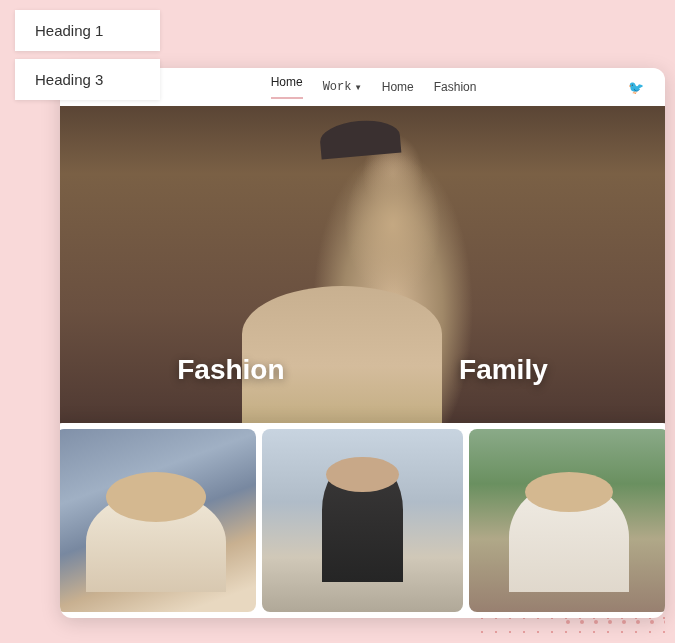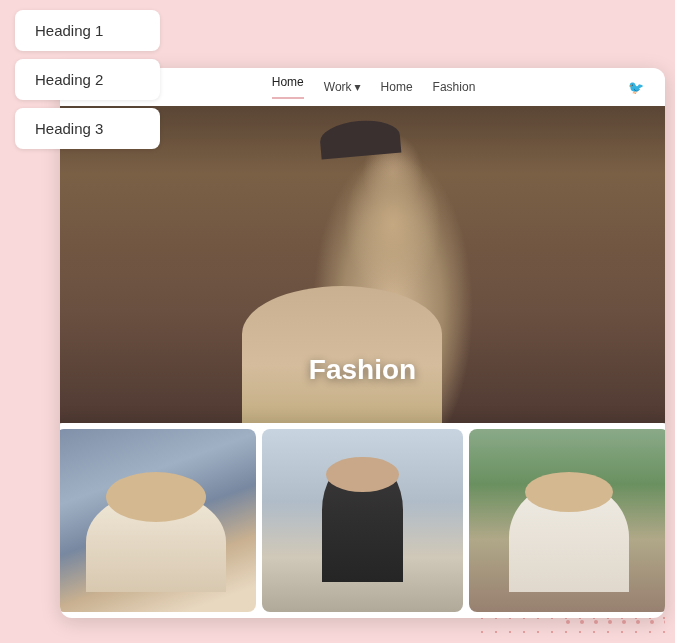--- a/index.html
+++ b/index.html
@@ -31,21 +31,21 @@
       left: 15px;
       top: 10px;
       z-index: 10;
       display: flex;
       flex-direction: column;
       gap: 8px;
     }
 
     .heading-item {
       background: white;
-      border-radius: 8px;
+      border-radius: 0;
       padding: 12px 20px;
       font-size: 15px;
       color: #333;
       font-weight: 500;
       cursor: pointer;
       box-shadow: 0 1px 4px rgba(0,0,0,0.1);
       width: 145px;
     }
 
     
@@ -90,20 +90,21 @@
       color: #222;
       font-weight: 400;
       border-bottom: 2px solid #e8b4b8;
       padding-bottom: 8px;
     }
 
     .nav-link-work {
       display: flex;
       align-items: center;
       gap: 3px;
+      font-family: Liberation Mono, monospace;
     }
 
     .nav-twitter {
       font-size: 13px;
       color: #555;
       margin-left: auto;
     }
 
     
     .hero-section {
@@ -286,21 +287,20 @@
       z-index: 3;
     }
   </style>
 </head>
 <body>
 
 <div class="dot-pattern"></div>
 
 <div class="heading-list">
   <div class="heading-item">Heading 1</div>
-  <div class="heading-item">Heading 2</div>
   <div class="heading-item">Heading 3</div>
 </div>
 
 <div class="website-preview">
 
   <div class="nav-bar">
     <span class="nav-logo">LOGO</span>
     <a class="nav-link active">Home</a>
     <a class="nav-link nav-link-work">
       <span>Work</span>
@@ -310,20 +310,21 @@
     <a class="nav-link">Fashion</a>
     <span class="nav-twitter">🐦</span>
   </div>
 
   <div class="hero-section">
     <div class="hero-bg"></div>
     <div class="hero-photo"></div>
 
     <div class="hero-text-overlay">
       <span class="hero-category">Fashion</span>
+      <span class="hero-category">Family</span>
     </div>
   </div>
 
   <div class="photo-grid">
     <div class="photo-thumb photo-thumb-1"></div>
     <div class="photo-thumb photo-thumb-2"></div>
     <div class="photo-thumb photo-thumb-3"></div>
   </div>
 
 </div>

